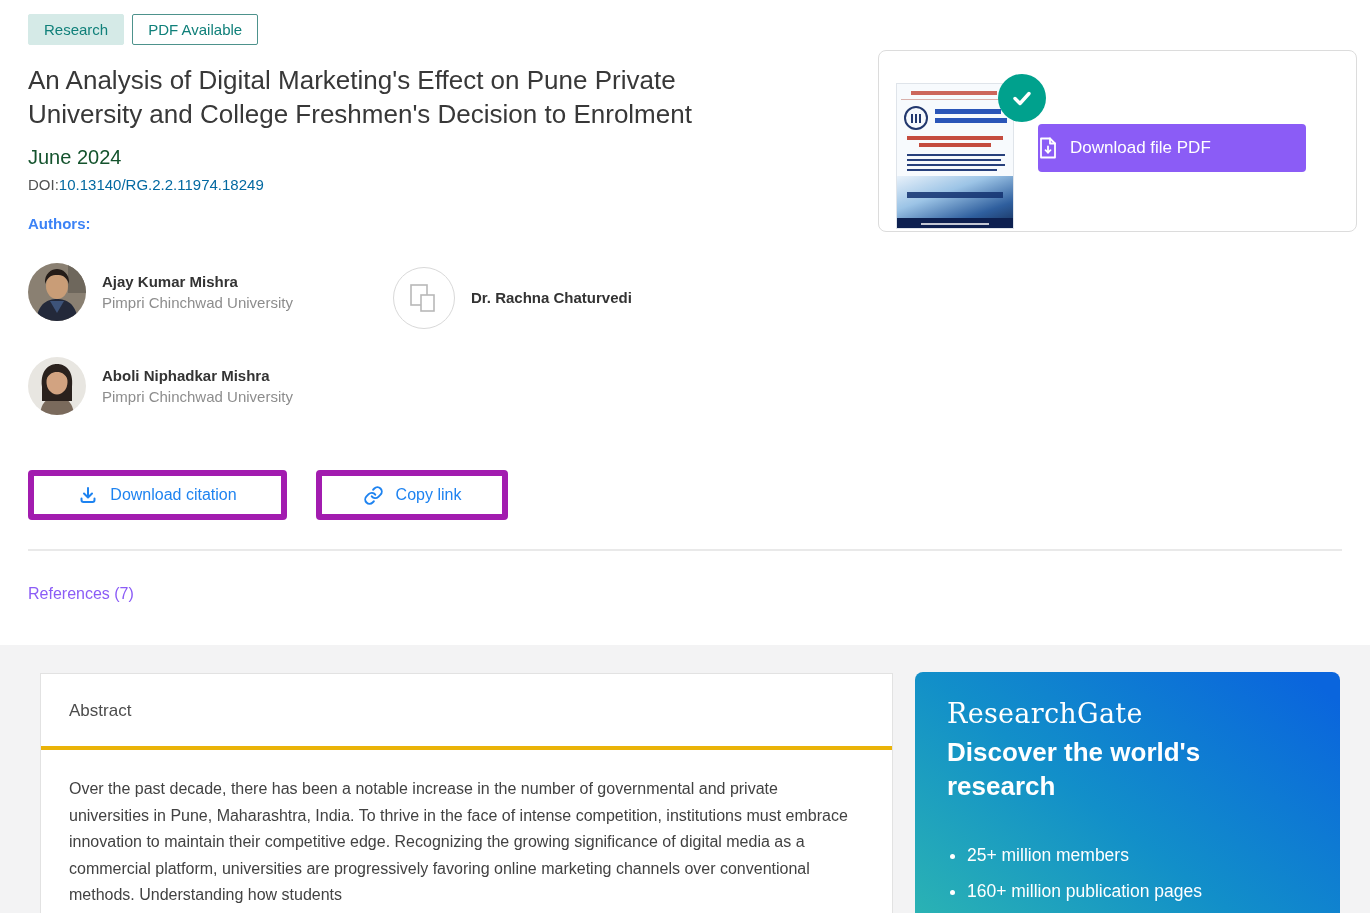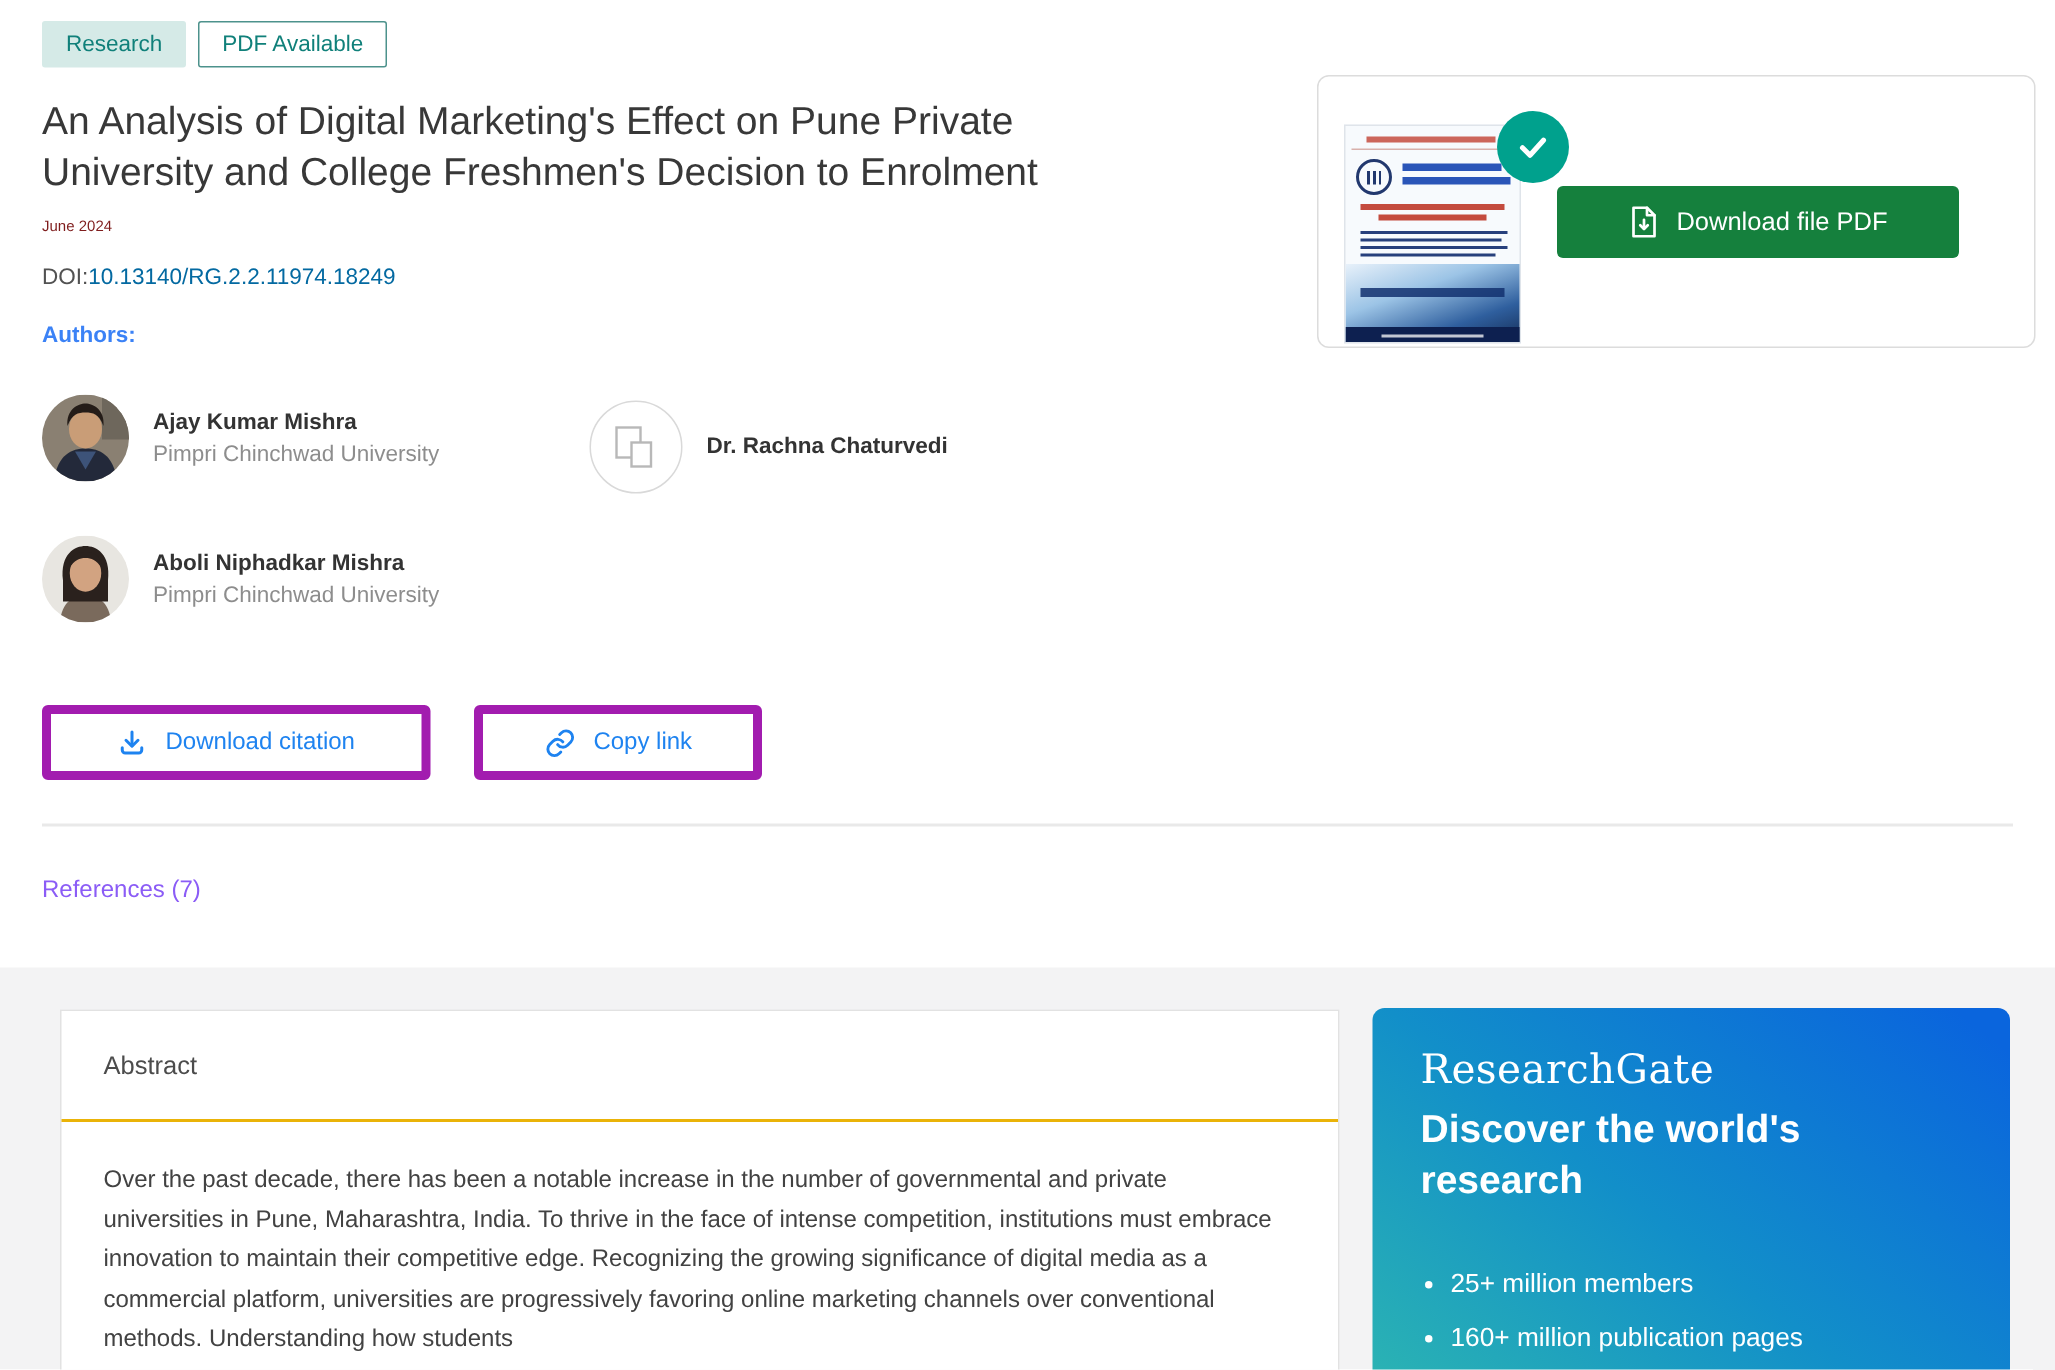--- a/index.html
+++ b/index.html
@@ -8,21 +8,21 @@
   .page { position: relative; width: 1370px; height: 913px; overflow: hidden; }
 
   
   .badge-row { position: absolute; left: 28px; top: 14px; display: flex; gap: 8px; border-radius: 13px; }
   .badge { height: 31px; line-height: 29px; padding: 0 15px; font-size: 15px; border-radius: 2px; white-space: nowrap; }
   .badge.filled { background: #d5eae7; color: #10807a; border: 1px solid #d5eae7; }
   .badge.outline { background: #ffffff; color: #10807a; border: 1px solid #4d928c; }
 
   
   .paper-title { position: absolute; left: 28px; top: 63px; width: 750px; font-size: 26px; line-height: 34px; font-weight: 400; color: #383838; }
-  .pub-date { position: absolute; left: 28px; top: 146px; font-size: 10px; color: #7f1d1d; }
+  .pub-date { position: absolute; left: 28px; top: 146px; font-size: 20px; color: #14532d; }
   .doi-line { position: absolute; left: 28px; top: 176px; font-size: 15px; color: #525252; }
   .doi-line a { color: #0369a1; cursor: pointer; }
   .authors-label { position: absolute; left: 28px; top: 215px; font-size: 15px; font-weight: 700; color: #3b82f6; }
 
   
   .author { position: absolute; display: flex; align-items: center; cursor: pointer; }
   .author-avatar { width: 58px; height: 58px; border-radius: 50%; overflow: hidden; flex: 0 0 58px; }
   .author-avatar svg { display: block; }
   .author-meta { margin-left: 16px; }
   .author-name { font-size: 15px; font-weight: 700; color: #333333; line-height: 20px; }
@@ -47,27 +47,27 @@
   .jc-t1 { position: absolute; left: 38px; top: 25px; width: 66px; height: 5px; background: #2a55b8; }
   .jc-t2 { position: absolute; left: 38px; top: 34px; width: 72px; height: 5px; background: #2a55b8; }
   .jc-r1 { position: absolute; left: 10px; top: 52px; width: 96px; height: 4px; background: #c44b3e; }
   .jc-r2 { position: absolute; left: 22px; top: 59px; width: 72px; height: 4px; background: #c44b3e; }
   .jc-p { position: absolute; left: 10px; height: 2px; background: #27407c; }
   .jc-wave { position: absolute; left: 0; top: 92px; width: 118px; height: 54px; background: linear-gradient(160deg, #e8f1fa 0%, #9cc4e6 35%, #2f5f9e 70%, #12284f 100%); }
   .jc-band { position: absolute; left: 10px; top: 108px; width: 96px; height: 6px; background: #12306e; opacity: .85; }
   .jc-bottom { position: absolute; left: 0; top: 134px; width: 118px; height: 12px; background: #0d2050; }
   .jc-bottom::after { content: ""; position: absolute; left: 24px; top: 5px; width: 68px; height: 2px; background: rgba(255,255,255,.75); }
   .check-bubble { position: absolute; left: 102px; top: -9px; width: 48px; height: 48px; border-radius: 50%; background: #00a18d; display: flex; align-items: center; justify-content: center; }
-  .download-pdf-btn { position: absolute; left: 159px; top: 73px; width: 268px; height: 48px; background: #15803d; border: none; border-radius: 4px; color: #ffffff; font-size: 17px; font-family: inherit; display: flex; align-items: center; justify-content: center; gap: 12px; cursor: pointer; }
+  .download-pdf-btn { position: absolute; left: 159px; top: 73px; width: 268px; height: 48px; background: #8b5cf6; border: none; border-radius: 4px; color: #ffffff; font-size: 17px; font-family: inherit; display: flex; align-items: center; justify-content: flex-start; gap: 12px; cursor: pointer; }
 
   
   .bottom-band { position: absolute; left: 0; top: 645px; width: 1370px; height: 268px; background: #f3f3f4; }
 
   .abstract-card { position: absolute; left: 40px; top: 673px; width: 853px; height: 280px; background: #ffffff; border: 1px solid #e2e2e2; }
-  .abstract-head { padding: 27px 28px 25px 28px; font-size: 17px; color: #4c4c4c; border-bottom: 2px solid #eab308; }
+  .abstract-head { padding: 27px 28px 25px 28px; font-size: 17px; color: #4c4c4c; border-bottom: 4px solid #eab308; }
   .abstract-body { padding: 26px 28px 0 28px; width: 840px; font-size: 16px; line-height: 26.5px; color: #424242; }
 
   .promo-card { position: absolute; left: 915px; top: 672px; width: 425px; height: 260px; border-radius: 8px; background: linear-gradient(38deg, #2cb5b2 0%, #128fc9 45%, #0a65dd 95%); color: #ffffff; }
   .promo-logo { position: absolute; left: 32px; top: 26px; font-family: "DejaVu Serif", "Liberation Serif", serif; font-size: 27px; font-weight: 400; letter-spacing: .3px; }
   .promo-heading { position: absolute; left: 32px; top: 63px; width: 315px; font-size: 26px; line-height: 34px; font-weight: 700; }
   .promo-bullets { position: absolute; left: 52px; top: 172px; list-style: disc; }
   .promo-bullets li { font-size: 17.5px; line-height: 22px; margin-bottom: 14px; }
 </style>
 </head>
 <body>

